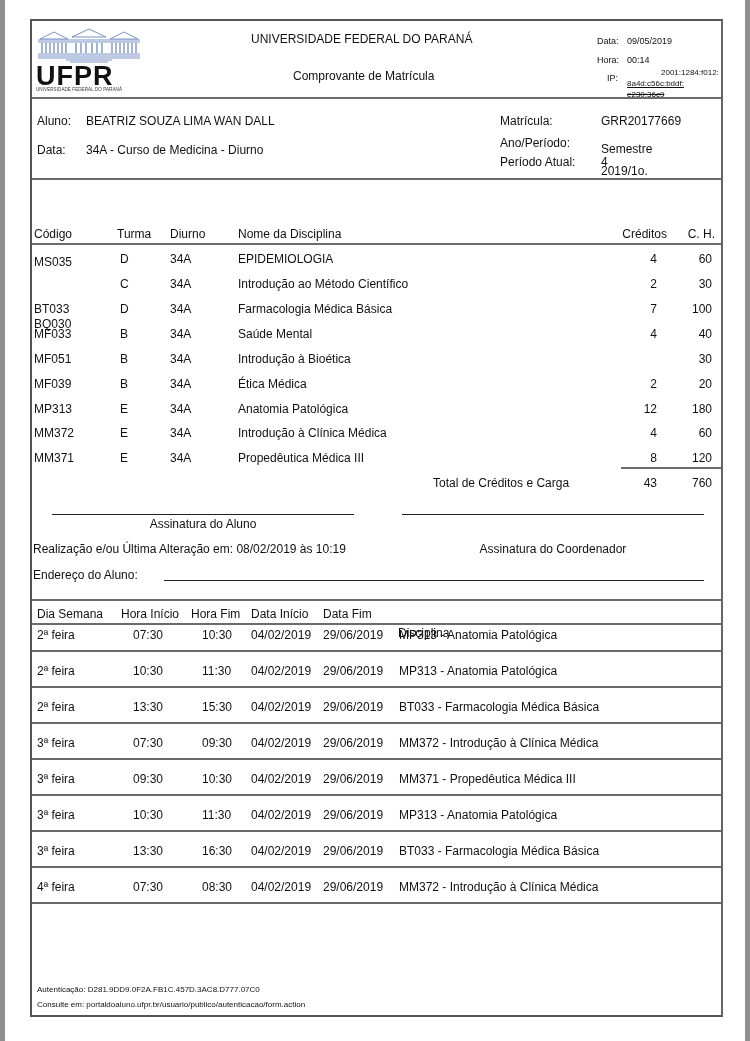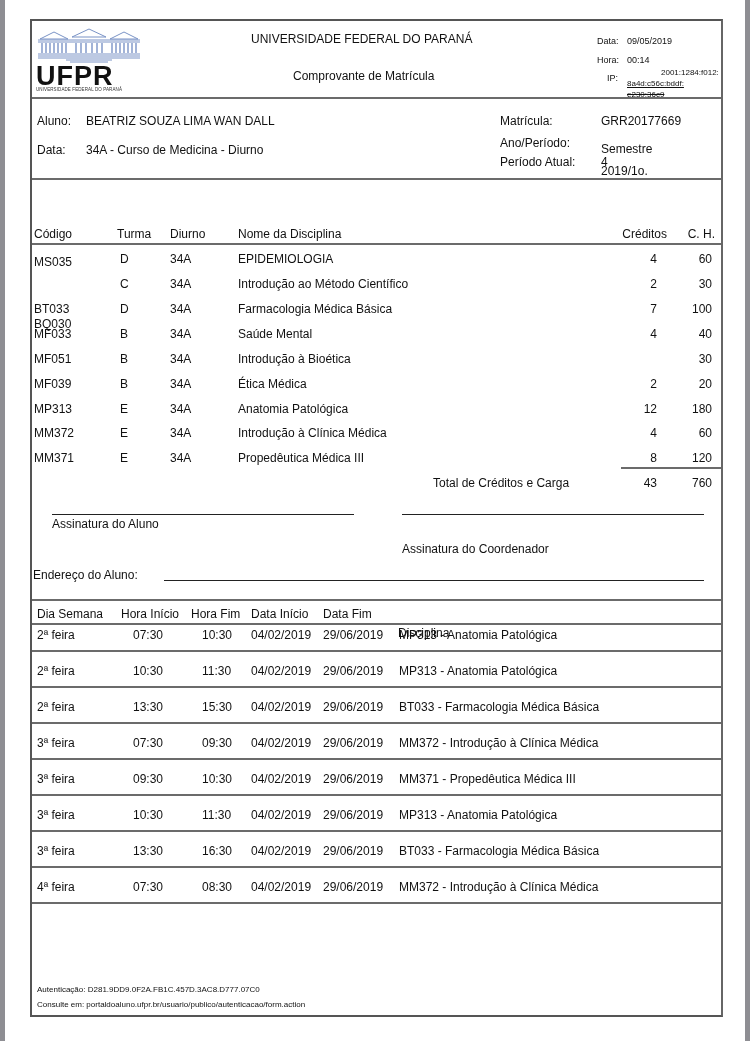--- a/index.html
+++ b/index.html
@@ -13,21 +13,21 @@
   .doc {
     position:absolute; left:30px; top:19px; width:689px; height:994px;
     border:2px solid #555; border-right-color:#666; box-sizing:content-box;
   }
   .abs { position:absolute; white-space:nowrap; }
   .hline { position:absolute; height:2px; background:#6b6b6b; }
   .t12 { font-size:12px; }
   .t9 { font-size:9px; }
   .t8 { font-size:8px; }
   .right { text-align:right; }
-  .center { }
+  .center { text-align:center; }
 
   
   .logo { position:absolute; left:4px; top:6px; width:106px; height:66px; }
   .logo-text { position:absolute; left:0; top:38px; width:106px; font-weight:bold; font-size:27px; color:#111; letter-spacing:1px; line-height:22px; font-family:"Liberation Sans", sans-serif;}
   .logo-sub { position:absolute; left:0; top:60px; width:106px; font-size:4.5px; color:#333; letter-spacing:0.1px; }
 
   .sig-line { position:absolute; height:1px; background:#222; }
 </style>
 </head>
 <body>
@@ -193,20 +193,21 @@
     <div class="abs t12" style="left:401px; top:455px;">Total de Créditos e Carga</div>
     <div class="abs t12 right" style="left:585px; top:455px; width:40px;">43</div>
     <div class="abs t12 right" style="left:640px; top:455px; width:40px;">760</div>
   </div>
 
   <div class="sig-line" style="left:20px; top:493px; width:302px;"></div>
   <div class="sig-line" style="left:370px; top:493px; width:302px;"></div>
   <div class="abs t12 center" style="left:20px; top:496px; width:302px;">Assinatura do Aluno</div>
   <div class="abs t12 center" style="left:370px; top:496px; width:302px;margin-top:25px;">Assinatura do Coordenador</div>
 
+  <div class="abs t12" style="left:1px; top:521px;">Realização e/ou Última Alteração em: 08/02/2019 às 10:19</div>
   <div class="abs t12" style="left:1px; top:547px;">Endereço do Aluno:</div>
   <div class="sig-line" style="left:132px; top:559px; width:540px;"></div>
 
   <div class="hline" style="left:0; top:578px; width:689px;"></div>
 
   <div>
     <div class="abs t12" style="left:5px; top:586px;">Dia Semana</div>
     <div class="abs t12" style="left:89px; top:586px;">Hora Início</div>
     <div class="abs t12" style="left:159px; top:586px;">Hora Fim</div>
     <div class="abs t12" style="left:219px; top:586px;">Data Início</div>

